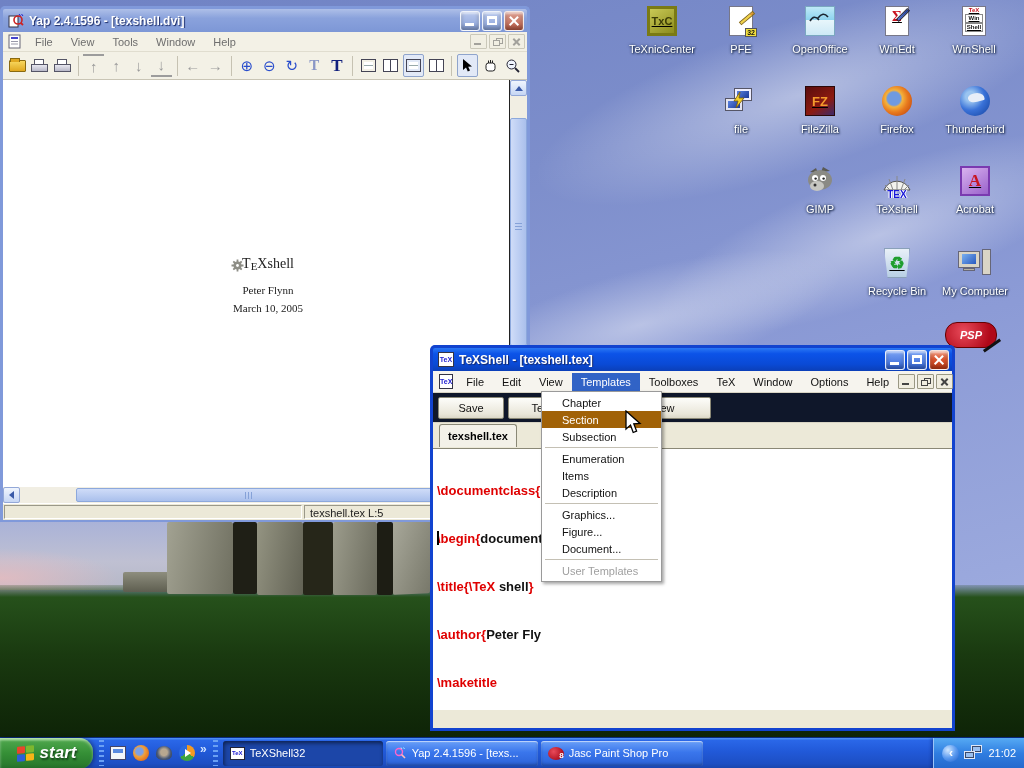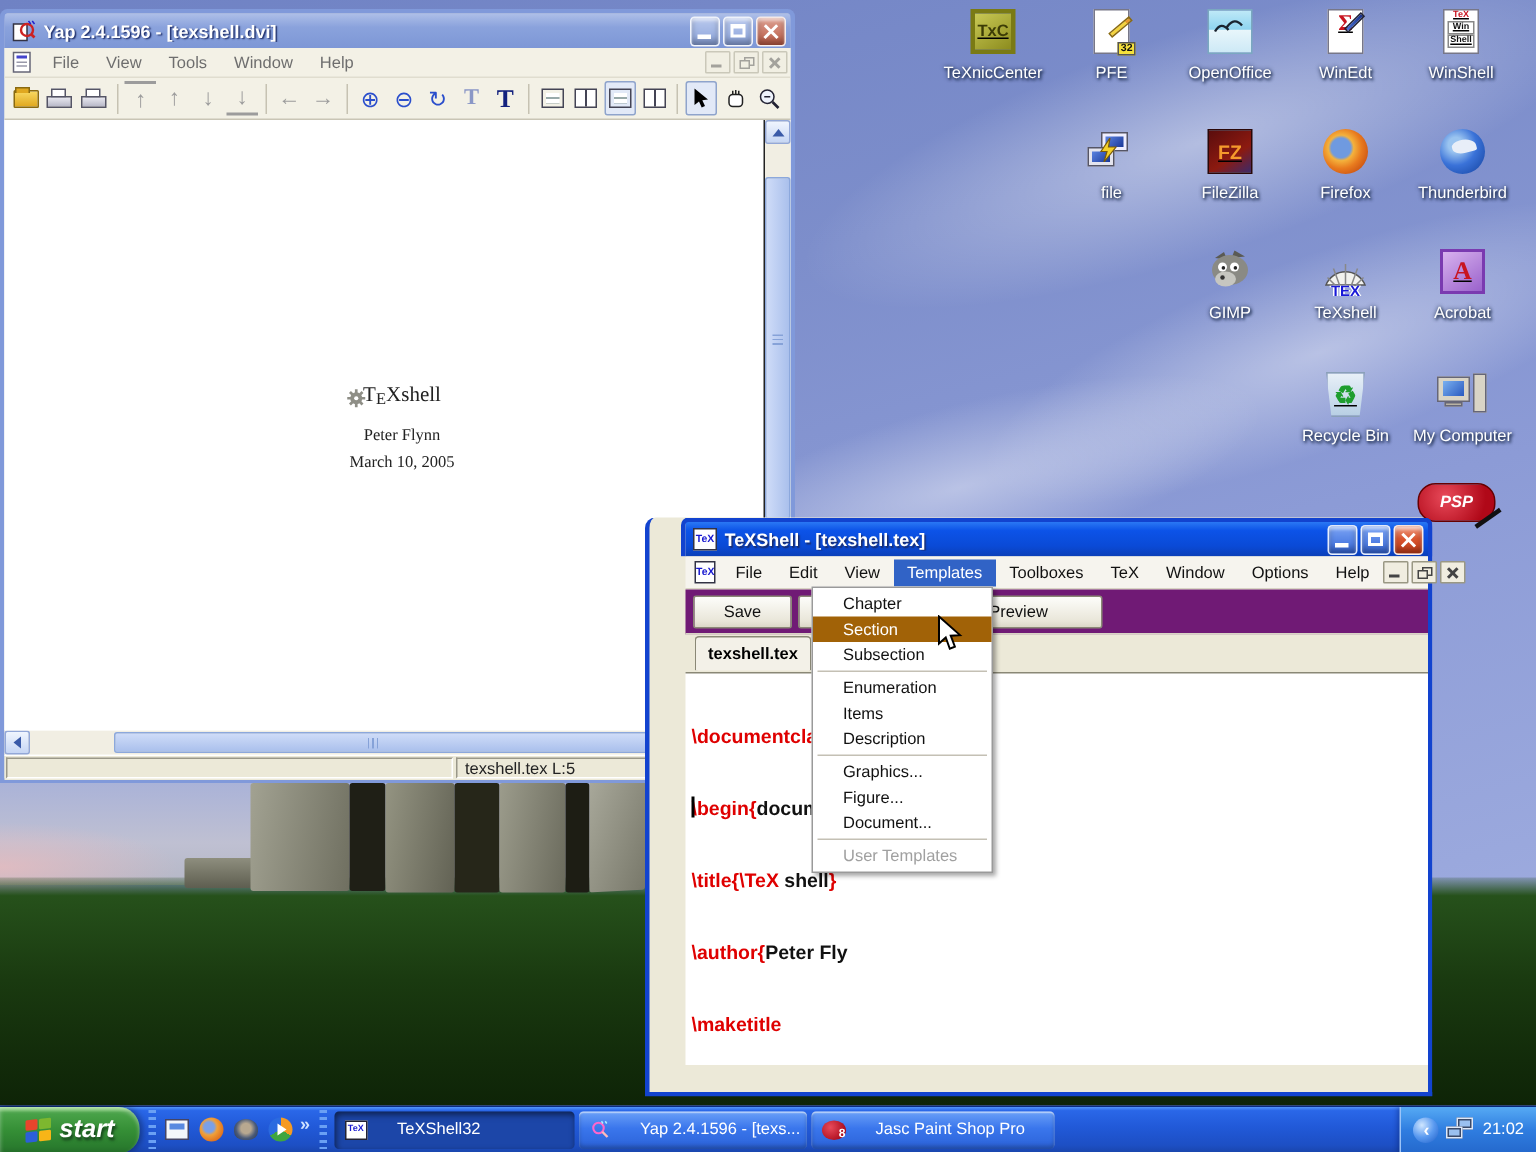--- a/index.html
+++ b/index.html
@@ -112,33 +112,33 @@
   .vthumb { margin-top:22px; height:228px; background:linear-gradient(90deg,#cfdcf8,#aac0ec); border:1px solid #8ca8dc; border-radius:2px; position:relative; }
   .grip-v { position:absolute; left:4px; top:104px; width:7px; height:8px;
     background:repeating-linear-gradient(180deg,#86a2d8 0 1px,transparent 1px 3px); }
   .hscroll { height:16px; background:#f1eee3; display:flex; }
   .hthumb { margin-left:56px; width:360px; height:14px; margin-top:1px; background:linear-gradient(180deg,#cfdcf8,#aac0ec); border:1px solid #8ca8dc; border-radius:2px; position:relative; }
   .grip-h { position:absolute; top:3px; left:168px; width:8px; height:7px;
     background:repeating-linear-gradient(90deg,#86a2d8 0 1px,transparent 1px 3px); }
   #yap .statusbar { height:17px; }
 
   
-  #texshell { left:430px; top:345px; width:525px; height:386px; border:3px solid #1243cf; border-top:none; background:#ece9d8; z-index:20;padding-left:24px; }
+  #texshell { left:430px; top:345px; width:525px; height:386px; border:3px solid #1243cf; border-top:none; background:#ece9d8; z-index:20; }
   #texshell .titlebar { background:linear-gradient(180deg,#2a78f4 0%,#0c53e8 25%,#0a4ad6 70%,#0b3fb8 100%); margin:0 -3px; border:3px solid #1243cf; border-bottom:none; height:26px; }
   .ts-appicon { width:16px; height:15px; background:#fff; border:1px solid #334; color:#1818d0; font-weight:bold; font-size:7px; display:flex; align-items:center; justify-content:center; }
   #texshell .menubar { height:22px; background:#f6f4ee; color:#111; border-bottom:1px solid #d8d4c4; padding-left:2px; }
   .mitem.sel { background:#3163c6; color:#fff; }
   .mdi-btns { margin-left:auto; display:flex; gap:2px; padding-right:2px; }
   .mdi { width:17px; height:15px; background:#f0ede0; border:1px solid #9a9884; border-radius:1px; position:relative; }
   .m-min { position:absolute; left:3px; bottom:3px; width:7px; height:2px; background:#444; }
   .m-res1 { position:absolute; left:3px; top:5px; width:7px; height:6px; border:1px solid #444; background:#f0ede0; }
   .m-res2 { position:absolute; left:6px; top:3px; width:7px; height:6px; border:1px solid #444; }
   .m-x1,.m-x2 { position:absolute; left:3px; top:6px; width:9px; height:2px; background:#444; }
   .m-x1 { transform:rotate(45deg);} .m-x2 { transform:rotate(-45deg);}
-  .ts-toolbar { height:30px; background:#701a75; display:flex; align-items:center; border-bottom:1px solid #d8d4c4; position:relative;text-align:right; }
+  .ts-toolbar { height:30px; background:#0f172a; display:flex; align-items:center; border-bottom:1px solid #d8d4c4; position:relative;text-align:right; }
   .xpbtn { position:absolute; top:4px; height:22px; background:linear-gradient(180deg,#fdfdfa,#e9e6d9 80%,#dcd8c8); border:1px solid #8a8876; border-radius:2px; font-size:11px; color:#111; display:flex; align-items:center; justify-content:center; }
   .tabrow { height:25px; background:#ece9d8; position:relative; }
   .tab { position:absolute; left:6px; top:1px; width:78px; height:23px; background:#f3f1e8; border:1px solid #8a8876; border-bottom:none; border-radius:3px 3px 0 0; font-weight:bold; font-size:11px; display:flex; align-items:center; justify-content:center; }
   .editor { position:relative; height:262px; background:#fff; border-top:1px solid #8a8876; padding:2px 0 0 4px; font-weight:bold; font-size:13px; line-height:16px; white-space:pre; overflow:hidden; }
   .ed-line { height:16px; }
   .editor .c { color:#df0000; }
   .editor .t { color:#111; }
   .caret { position:absolute; left:4px; top:82px; width:2px; height:14px; background:#000; }
   #texshell .statusbar { height:19px; }
   .resize-grip { margin-left:auto; width:14px; height:14px; align-self:flex-end;
@@ -168,21 +168,21 @@
   .ql-sep { width:5px; height:26px; margin:0 2px;
     background:repeating-linear-gradient(180deg,#6aa0f4 0 2px,transparent 2px 5px); }
   .ql { width:19px; height:19px; margin:0 2px; display:flex; align-items:center; justify-content:center; }
   .ql-win { width:16px; height:14px; background:#f4f6fa; border:1px solid #446; position:relative; }
   .ql-win::after { content:""; position:absolute; left:2px; top:2px; width:10px; height:4px; background:#5a8ae0; }
   .ql-ff { width:16px; height:16px; border-radius:50%; background:radial-gradient(circle at 40% 40%, #7aa0e8 0 25%, #f0a03a 40%, #d85a10 90%); }
   .ql-gimp { width:16px; height:14px; background:radial-gradient(circle at 50% 45%, #b8a890 0 30%, #4a5a78 60%, #2a3448 100%); border-radius:50% 50% 40% 40%; }
   .ql-wmp { width:16px; height:16px; border-radius:50%; background:conic-gradient(#f59a22 0 120deg, #3fa53f 0 240deg, #2a6ae0 0 360deg); position:relative; }
   .ql-wmp::after { content:""; position:absolute; left:6px; top:4px; border-left:6px solid #fff; border-top:4px solid transparent; border-bottom:4px solid transparent; }
   .chev { color:#cfe2ff; font-size:12px; font-weight:bold; margin:0 4px 8px 2px; }
-  .tkbtn { height:25px; margin-left:3px; border-radius:3px; display:flex; align-items:center; gap:20px; padding:0 7px; color:#fff; font-size:11px; white-space:nowrap; overflow:hidden; }
+  .tkbtn { height:25px; margin-left:3px; border-radius:3px; display:flex; align-items:center; gap:5px; padding:0 7px; color:#fff; font-size:11px; white-space:nowrap; overflow:hidden; }
   .tk-norm { background:linear-gradient(180deg,#6aa0f8,#3a76ec 45%,#2b62d8); box-shadow:inset 0 1px 1px rgba(255,255,255,.6), inset 0 -2px 3px rgba(0,0,0,.25); }
   .tk-act { background:#1c46a8; box-shadow:inset 1px 2px 4px rgba(0,0,0,.55); }
   .tk-ico-tex { width:15px; height:13px; background:#fff; border:1px solid #223; color:#1818d0; font-weight:bold; font-size:6px; display:flex; align-items:center; justify-content:center; flex:none; }
   .tk-ico-yap { width:14px; height:13px; position:relative; flex:none; }
   .tk-ico-psp { width:16px; height:13px; background:radial-gradient(circle at 35% 35%, #e84a5a, #a80818 80%); border-radius:50%; color:#fff; font-size:8px; font-weight:bold; display:flex; align-items:flex-end; justify-content:flex-end; flex:none; }
   #systray { margin-left:auto; height:31px; display:flex; align-items:center; gap:5px; padding:0 8px 0 8px;
     background:linear-gradient(180deg,#56aaf4 0%,#2f7de0 50%,#2468cc 100%);
     border-left:1px solid #9cc4f8; box-shadow:-2px 0 3px rgba(0,20,80,.3); }
   .tray-sphere { width:17px; height:17px; border-radius:50%; background:radial-gradient(circle at 35% 30%, #cfe6ff, #5a9af0 50%, #2a6ad0 90%); color:#fff; font-weight:bold; font-size:12px; display:flex; align-items:center; justify-content:center; line-height:0; }
   .net-ico { position:relative; width:19px; height:16px; }

